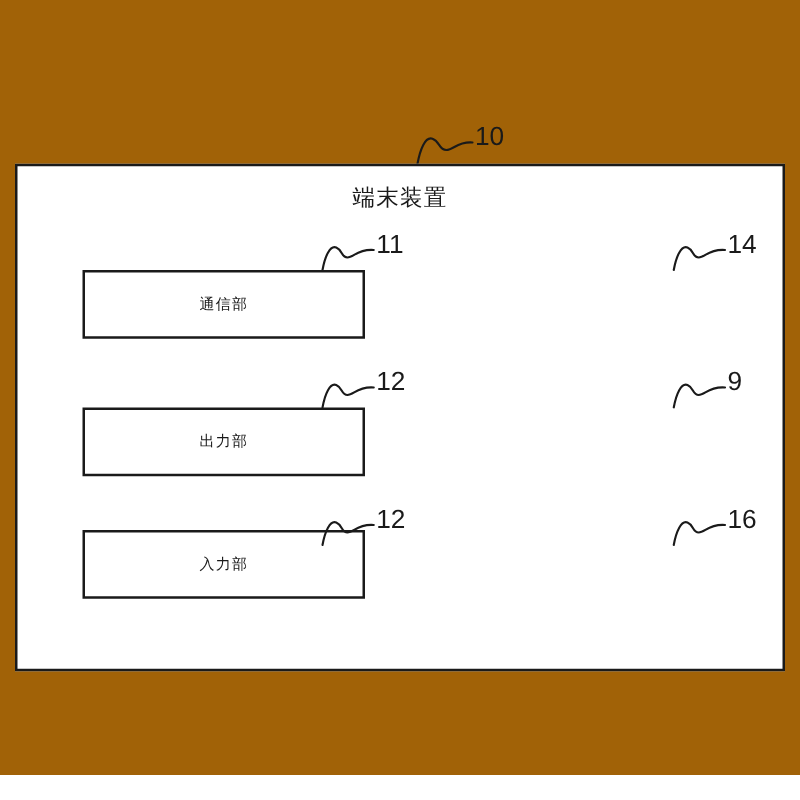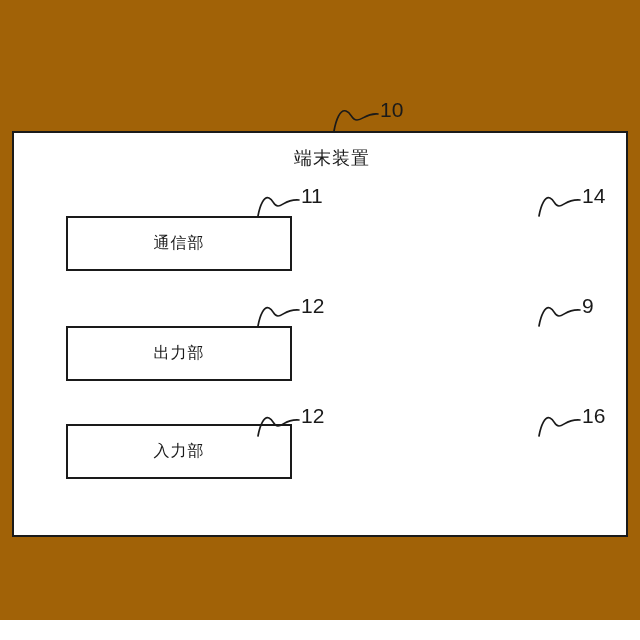--- a/index.html
+++ b/index.html
@@ -28,35 +28,34 @@
     background: #ffffff;
   }
   .outer-title {
     position: absolute;
     top: 13px;
     left: 0;
     width: 100%;
     text-align: center;
     font-size: 18px;
     letter-spacing: 1px;
-    margin-left: 12px;
   }
   .unit {
     position: absolute;
     width: 226px;
     height: 55px;
     border: 2px solid #1a1a1a;
     box-sizing: border-box;
     background: #ffffff;
     display: flex;
     align-items: center;
     justify-content: center;
   }
   .unit-label {
-    font-size: 16px;
+    font-size: 12px;
     letter-spacing: 1px;
   }
   .refnum {
     position: absolute;
     font-size: 21px;
     line-height: 1;
     white-space: nowrap;
   }
   .leader {
     position: absolute;

